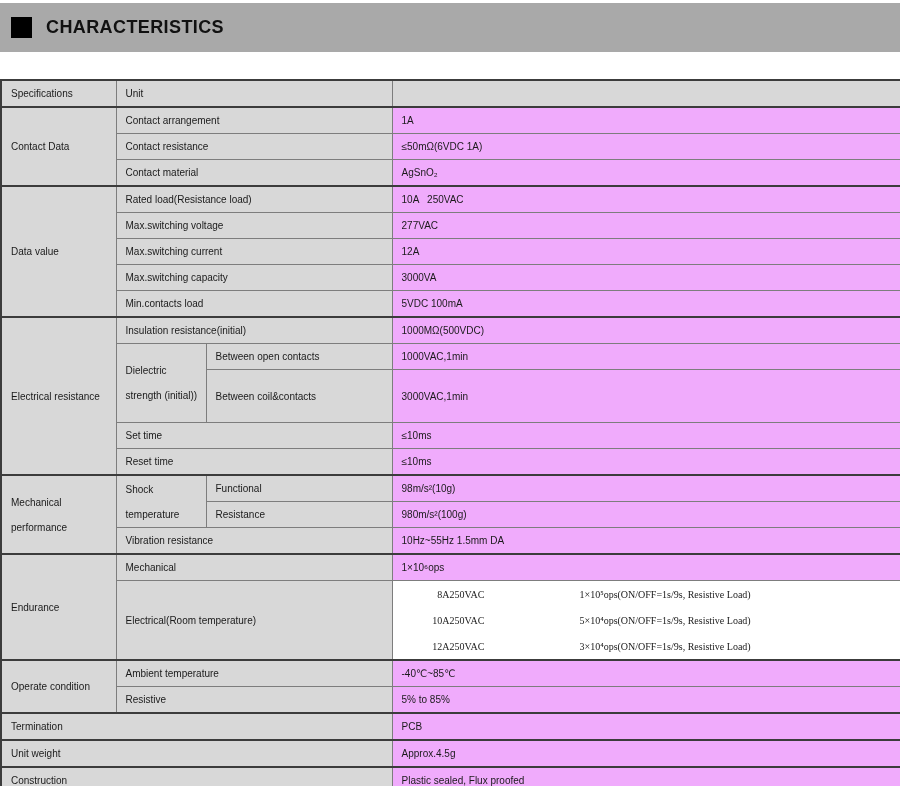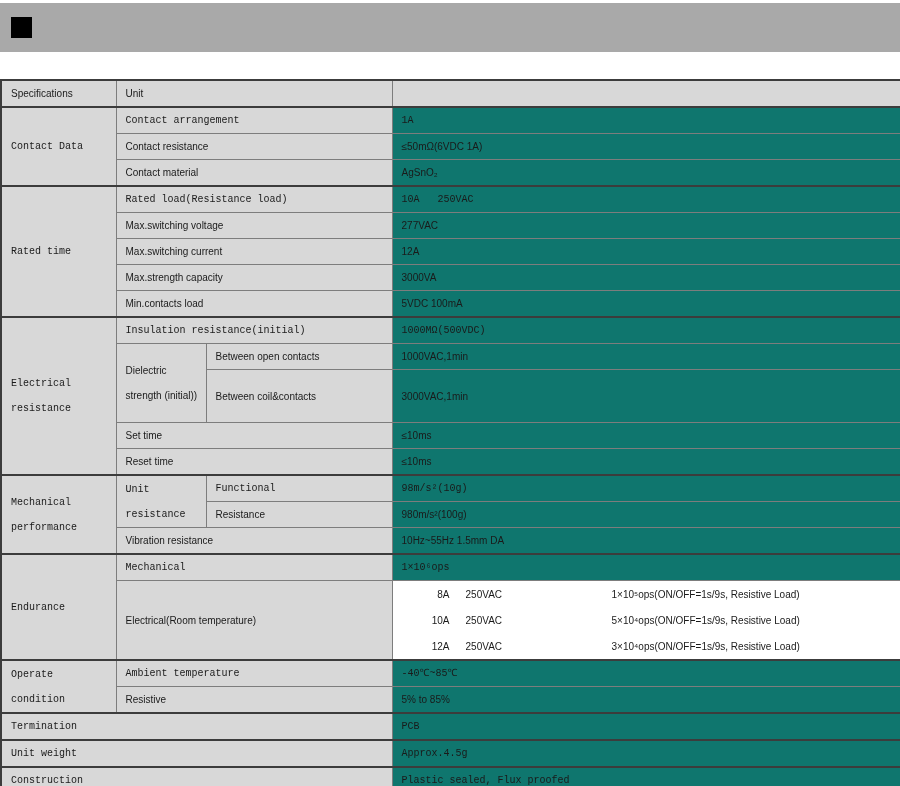--- a/index.html
+++ b/index.html
@@ -42,43 +42,45 @@
     font-size:10px;
     line-height:25px;
     vertical-align:middle;
     padding:0 8px 0 9px;
     overflow:hidden;
     box-sizing:border-box;
   }
   tr { height:26px; }
   tr.h53 { height:53px;margin-left:36px; }
   tr.h79 { height:79px; }
-  tr.sec td { border-top:2px solid #3c3c3c;font-family:Liberation Mono, monospace; }
+  tr.sec td { border-top:2px solid #3c3c3c; }
   td.gray { background:#d8d8d8; }
-  td.val  { background:#0f766e; padding-left:10px; white-space:pre-wrap; }
+  td.val  { background:#f0abfc; padding-left:10px; white-space:pre-wrap; }
   td.multi { background:#ffffff; padding:0; }
   .elec-grid {
     display:grid;
     grid-template-rows:repeat(3,1fr);
     height:78px;
   }
   .elec-line {
     display:grid;
     grid-template-columns:36px 130px 1fr;
-    column-gap:16px;
+    column-gap:0;
     align-items:center;
     padding-left:12px;
+    font-family:Liberation Serif, serif;
   }
   .elec-line .cur { text-align:right; }
 </style>
 </head>
 <body>
 
 <div class="titlebar">
   <div class="title-square"></div>
+  <div class="title-text">CHARACTERISTICS</div>
 </div>
 
 <table class="spec">
   <colgroup>
     <col style="width:115px">
       <col style="width:90px">
       <col style="width:186px">
       <col style="width:509px">
   </colgroup>
 
@@ -97,34 +99,34 @@
   <tr>
     <td class="gray" colspan="2">Contact resistance</td>
     <td class="val">≤50mΩ(6VDC 1A)</td>
   </tr>
   <tr>
     <td class="gray" colspan="2">Contact material</td>
     <td class="val">AgSnO₂</td>
   </tr>
 
   <tr class="sec">
-    <td class="gray" rowspan="5">Rated time</td>
+    <td class="gray" rowspan="5">Data value</td>
     <td class="gray" colspan="2">Rated load(Resistance load)</td>
     <td class="val">10A   250VAC</td>
   </tr>
   <tr>
     <td class="gray" colspan="2">Max.switching voltage</td>
     <td class="val">277VAC</td>
   </tr>
   <tr>
     <td class="gray" colspan="2">Max.switching current</td>
     <td class="val">12A</td>
   </tr>
   <tr>
-    <td class="gray" colspan="2">Max.strength capacity</td>
+    <td class="gray" colspan="2">Max.switching capacity</td>
     <td class="val">3000VA</td>
   </tr>
   <tr>
     <td class="gray" colspan="2">Min.contacts load</td>
     <td class="val">5VDC 100mA</td>
   </tr>
 
   <tr class="sec">
     <td class="gray" rowspan="5">Electrical resistance</td>
     <td class="gray" colspan="2">Insulation resistance(initial)</td>
@@ -143,21 +145,21 @@
     <td class="gray" colspan="2">Set time</td>
     <td class="val">≤10ms</td>
   </tr>
   <tr>
     <td class="gray" colspan="2">Reset time</td>
     <td class="val">≤10ms</td>
   </tr>
 
   <tr class="sec">
     <td class="gray" rowspan="3">Mechanical performance</td>
-    <td class="gray" rowspan="2">Unit resistance</td>
+    <td class="gray" rowspan="2">Shock temperature</td>
     <td class="gray">Functional</td>
     <td class="val">98m/s²(10g)</td>
   </tr>
   <tr>
     <td class="gray">Resistance</td>
     <td class="val">980m/s²(100g)</td>
   </tr>
   <tr>
     <td class="gray" colspan="2">Vibration resistance</td>
     <td class="val">10Hz~55Hz 1.5mm DA</td>

